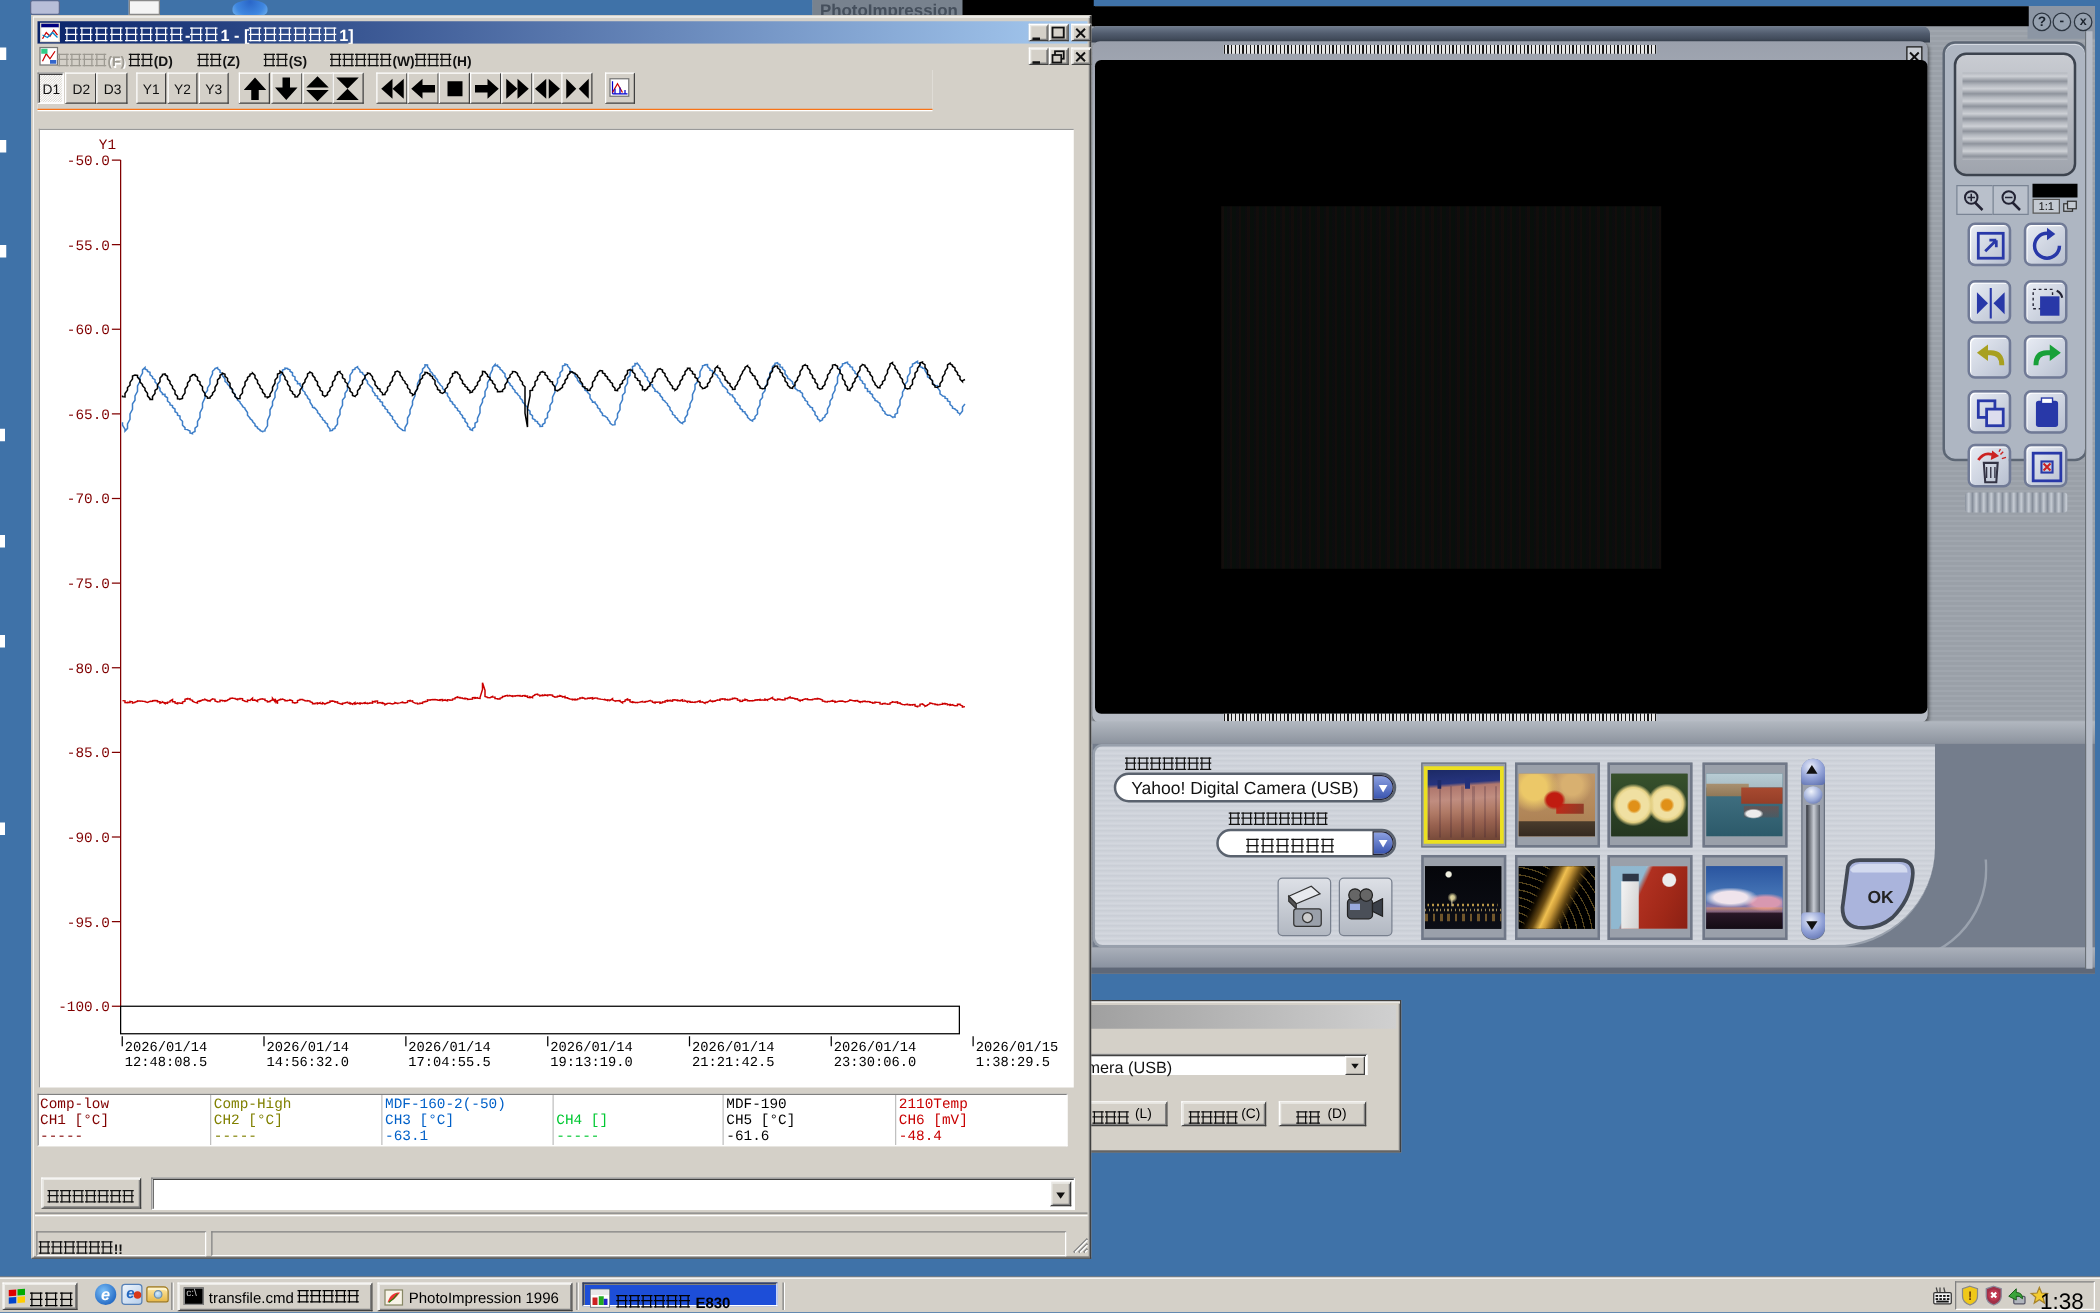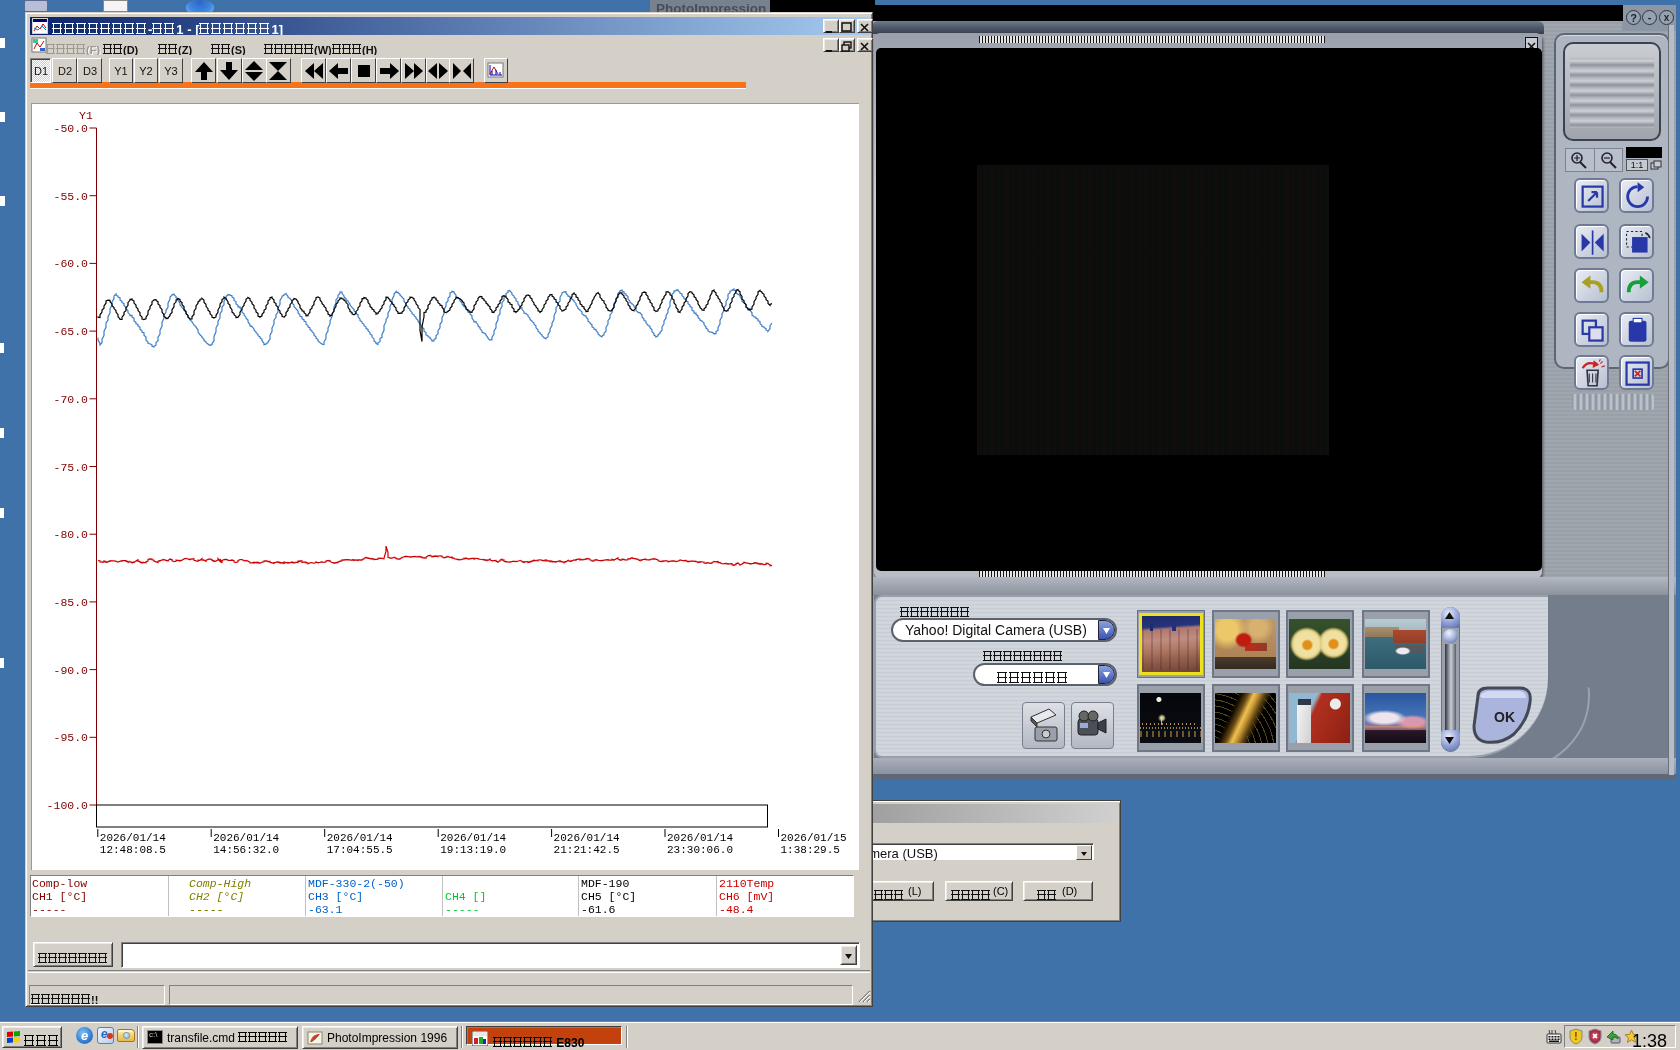--- a/index.html
+++ b/index.html
@@ -283,21 +283,21 @@
         </svg></div>
     <div class="ab raised" style="left:809px;top:3px;width:16px;height:14px;"><svg width="14" height="12">
           <rect x="4" y="1" width="7" height="6" fill="none" stroke="#111" stroke-width="1.4"></rect>
           <rect x="2" y="4" width="7" height="6" fill="#d4d0c8" stroke="#111" stroke-width="1.4"></rect>
         </svg></div>
     <div class="ab raised" style="left:827px;top:3px;width:16px;height:14px;"><svg width="14" height="12">
           <path d="M3 2 L10 9 M10 2 L3 9" stroke="#111" stroke-width="1.6"></path>
         </svg></div>
   </div>
 
-  <div class="ab" style="left:4px;top:42px;width:716px;height:33px;background:#d4d0c8;border-bottom:6px solid #f97316;box-shadow:0 1px 0 #fff;">
+  <div class="ab" style="left:4px;top:42px;width:716px;height:33px;background:#d4d0c8;border-bottom:1px solid #f97316;box-shadow:0 1px 0 #fff;">
 <div class="tbtn" style="left:0.0px;top:3px;width:21px;height:25px;background:#fff;background-image:linear-gradient(45deg,#d4d0c8 25%,transparent 25%,transparent 75%,#d4d0c8 75%),linear-gradient(45deg,#d4d0c8 25%,transparent 25%,transparent 75%,#d4d0c8 75%);background-size:2px 2px;background-position:0 0,1px 1px;border-color:#808080 #fff #fff #808080;box-shadow:inset 1px 1px 0 #404040;">
         <svg width="20" height="16">
           <text x="10" y="12" text-anchor="middle" font-size="11" font-family="Liberation Sans" fill="#111">D1</text>
         </svg>
       </div>
 <div class="tbtn" style="left:22.0px;top:3px;width:25px;height:25px;">
         <svg width="20" height="16">
           <text x="10" y="12" text-anchor="middle" font-size="11" font-family="Liberation Sans" fill="#111">D2</text>
         </svg>
       </div>
@@ -448,24 +448,24 @@
 
   <div class="ab" style="left:4px;top:862px;width:824px;height:42px;background:#fff;border:1px solid;border-color:#808080 #fff #fff #808080;font-family:'Liberation Mono',monospace;font-size:11.5px;line-height:13px;white-space:pre;">
     <div class="ab" style="left:137px;top:0;width:1px;height:40px;background:#c0c0c0;"></div>
     <div class="ab" style="left:274px;top:0;width:1px;height:40px;background:#c0c0c0;"></div>
     <div class="ab" style="left:411px;top:0;width:1px;height:40px;background:#c0c0c0;"></div>
     <div class="ab" style="left:547px;top:0;width:1px;height:40px;background:#c0c0c0;"></div>
     <div class="ab" style="left:685px;top:0;width:1px;height:40px;background:#c0c0c0;"></div>
     <div class="ab" style="left:1px;top:1px;color:#800000;">Comp-low
 CH1 [°C]
 -----</div>
-    <div class="ab" style="left:158px;top:1px;color:#808000;font-style:italic;">Comp-High
+    <div class="ab" style="left:140px;top:1px;color:#808000;">Comp-High
 CH2 [°C]
 -----</div>
-    <div class="ab" style="left:277px;top:1px;color:#0060c8;">MDF-330-2(-50)
+    <div class="ab" style="left:277px;top:1px;color:#0060c8;">MDF-160-2(-50)
 CH3 [°C]
 -63.1</div>
     <div class="ab" style="left:414px;top:1px;color:#00c832;">
 CH4 []
 -----</div>
     <div class="ab" style="left:550px;top:1px;color:#000;font-family:Liberation Mono, monospace;">MDF-190
 CH5 [°C]
 -61.6</div>
     <div class="ab" style="left:688px;top:1px;color:#c80000;">2110Temp
 CH6 [mV]
@@ -523,21 +523,21 @@
     <span style="position:absolute;left:24px;top:4px;font-size:12px;color:#000;">transfile.cmd <span class="jp s9" style="color:#000;"><i></i><i></i><i></i><i></i><i></i></span>...</span>
   </div>
   <div class="ab raised" style="left:302px;top:3px;width:156px;height:23px;">
     <svg class="ab" style="left:4px;top:3px;" width="16" height="16">
         <rect x="1" y="2" width="14" height="12" fill="#f8f4e8" stroke="#886"></rect>
         <path d="M3 12 C5 6 8 4 13 4 C10 8 7 11 3 12 Z" fill="#e33"></path>
         <path d="M4 12 C7 10 9 8 11 5" stroke="#281" fill="none"></path>
       </svg>
     <span style="position:absolute;left:24px;top:4px;font-size:12px;color:#000;">PhotoImpression 1996</span>
   </div>
-  <div class="ab" style="left:466px;top:3px;width:156px;height:19px;background:#c2410c;border:1px solid;border-color:#404040 #fff #fff #404040;box-shadow:inset 1px 1px 0 #808080;">
+  <div class="ab" style="left:466px;top:3px;width:156px;height:19px;background:#1d4ed8;border:1px solid;border-color:#404040 #fff #fff #404040;box-shadow:inset 1px 1px 0 #808080;">
     <svg class="ab" style="left:5px;top:4px;" width="16" height="15">
         <rect width="16" height="15" fill="#fff" stroke="#345"></rect>
         <rect x="1" y="1" width="14" height="4" fill="#e8e8e8"></rect>
         <rect x="2" y="7" width="4" height="6" fill="#c22"></rect>
         <rect x="7" y="6" width="4" height="7" fill="#2a2"></rect>
         <rect x="11" y="8" width="3" height="5" fill="#22c"></rect>
       </svg>
     <span class="jp s9" style="position:absolute;left:26px;top:6px;color:#000;font-weight:bold;"><i></i><i></i><i></i><i></i><i></i><i></i><b style="font-size:12px;">&nbsp;E830</b></span>
   </div>
 

